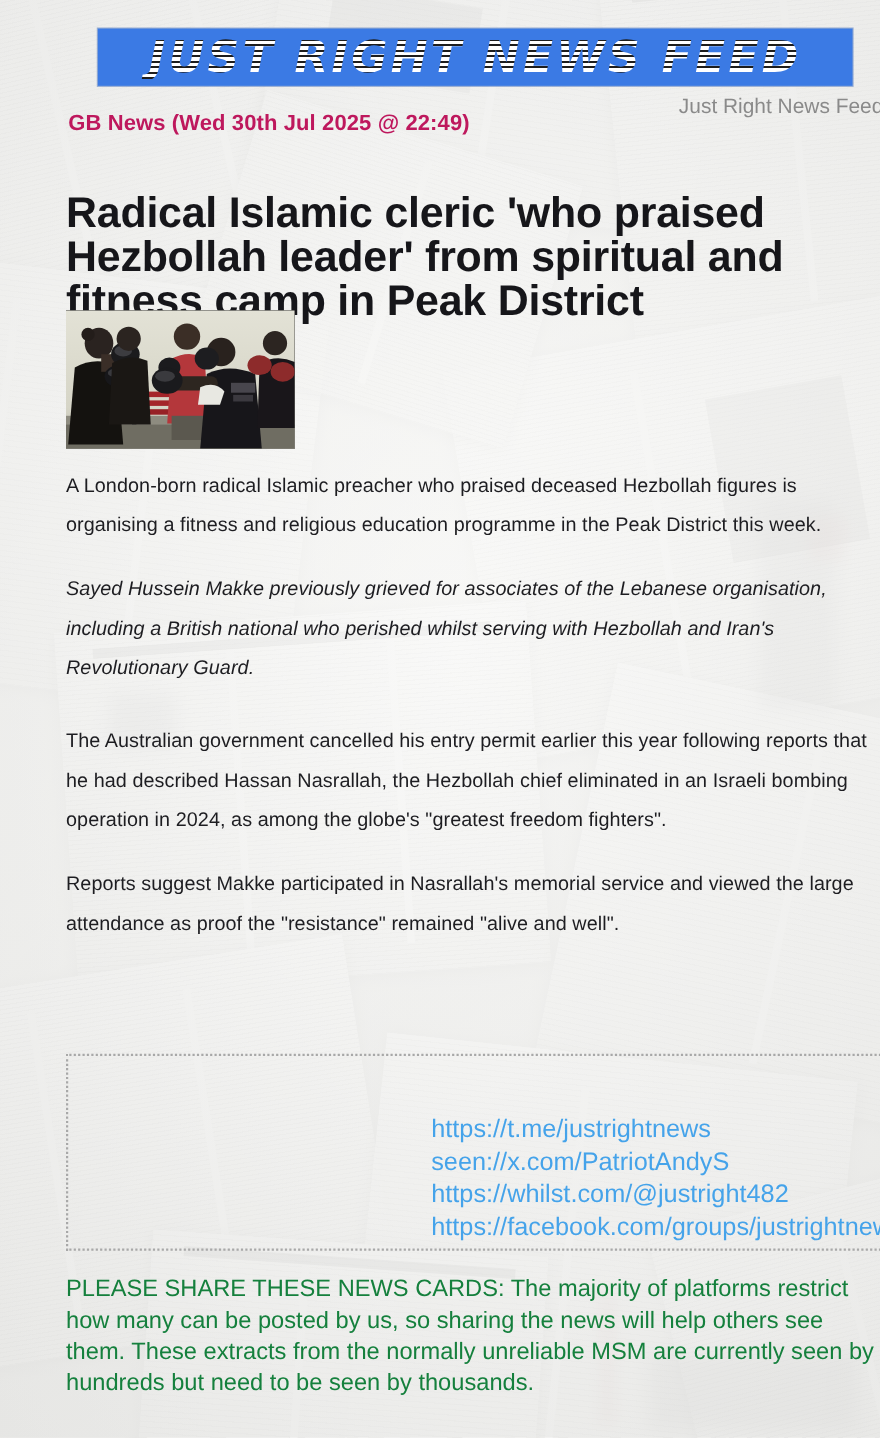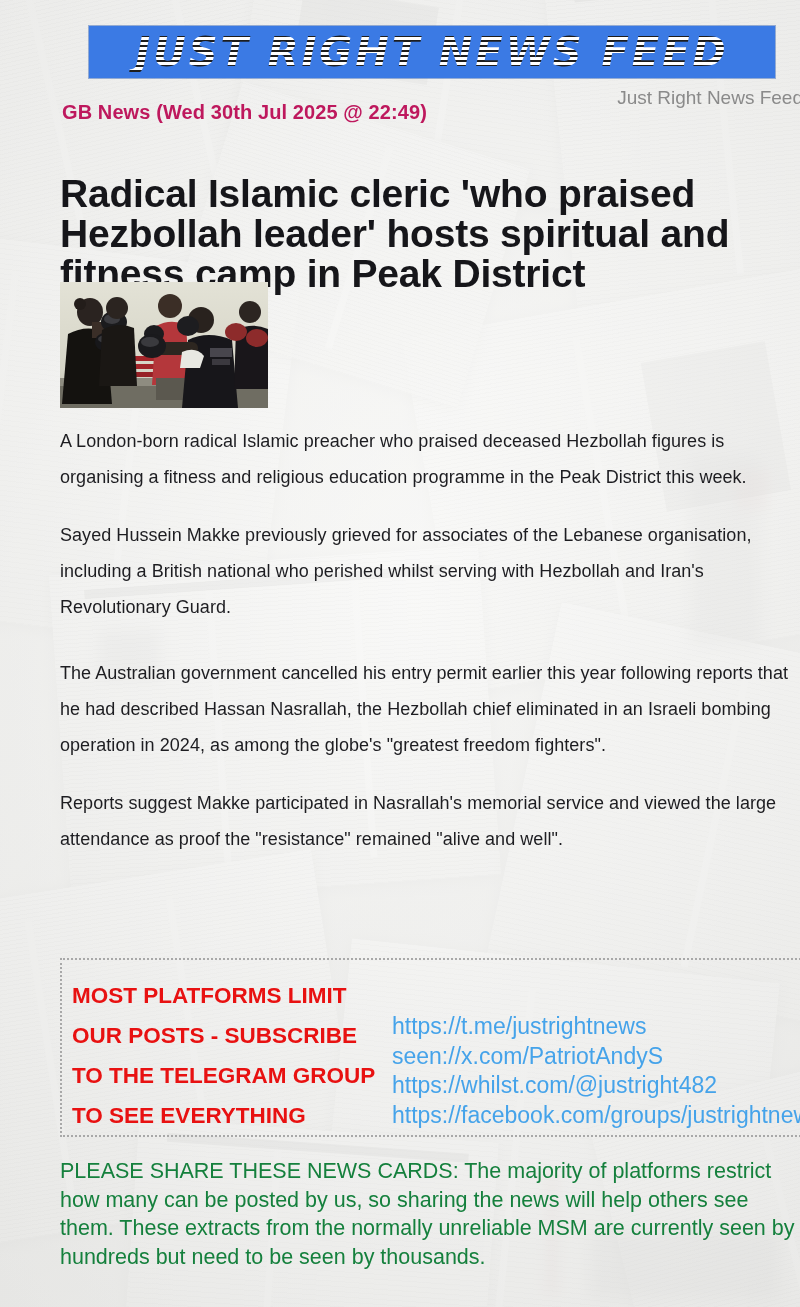--- a/index.html
+++ b/index.html
@@ -242,21 +242,21 @@
     top: 423px;
     width: 740px;
   }
   .body-copy p {
     margin: 0 0 22px 0;
     font-size: 18px;
     line-height: 36px;
     color: #1d1d21;
     letter-spacing: 0.05px;
   }
-  .body-copy p.gap-extra { margin-bottom: 30px; }
+  .body-copy p.gap-extra { margin-bottom: 30px; font-style: italic; }
   .body-copy p:last-child { margin-bottom: 16px; }
 
   
   .cta-box {
     position: absolute;
     left: 28px;
     top: 958px;
     width: 744px;
     height: 179px;
     border: 2px dotted #a8a8a8;
@@ -385,21 +385,21 @@
         <div class="masthead-text">JUST RIGHT NEWS FEED</div>
       </div>
     </div>
 
     <div class="source-line">GB News (Wed 30th Jul 2025 @ 22:49)</div>
 
     <div class="brand">
       <div class="brand-name">Just Right News Feed</div>
     </div>
 
-    <h1 class="headline">Radical Islamic cleric 'who praised Hezbollah leader' hosts spiritual and fitness camp in Peak District</h1>
+    <h1 class="headline">Radical Islamic cleric 'who praised Hezbollah leader' from spiritual and fitness camp in Peak District</h1>
 
     <div class="photo">
       <svg width="208" height="126" viewBox="0 0 208 126" xmlns="http://www.w3.org/2000/svg">
         <defs>
           <linearGradient id="wall" x1="0" y1="0" x2="0" y2="1">
             <stop offset="0%" stop-color="#e3e2d6"></stop>
             <stop offset="70%" stop-color="#d6d5c7"></stop>
             <stop offset="100%" stop-color="#b9b8ab"></stop>
           </linearGradient>
         </defs>
@@ -453,26 +453,20 @@
     </div>
 
     <div class="body-copy">
       <p>A London-born radical Islamic preacher who praised deceased Hezbollah figures is organising a fitness and religious education programme in the Peak District this week.</p>
       <p class="gap-extra">Sayed Hussein Makke previously grieved for associates of the Lebanese organisation, including a British national who perished whilst serving with Hezbollah and Iran's Revolutionary Guard.</p>
       <p>The Australian government cancelled his entry permit earlier this year following reports that he had described Hassan Nasrallah, the Hezbollah chief eliminated in an Israeli bombing operation in 2024, as among the globe's "greatest freedom fighters".</p>
       <p>Reports suggest Makke participated in Nasrallah's memorial service and viewed the large attendance as proof the "resistance" remained "alive and well".</p>
     </div>
 
     <div class="cta-box">
-      <div class="cta-left">
-        <div>MOST PLATFORMS LIMIT</div>
-        <div>OUR POSTS - SUBSCRIBE</div>
-        <div>TO THE TELEGRAM GROUP</div>
-        <div>TO SEE EVERYTHING</div>
-      </div>
       <div class="cta-right">
         <div>https://t.me/justrightnews</div>
         <div>seen://x.com/PatriotAndyS</div>
         <div>https://whilst.com/@justright482</div>
         <div>https://facebook.com/groups/justrightnews</div>
       </div>
     </div>
 
     <div class="share-note">PLEASE SHARE THESE NEWS CARDS: The majority of platforms restrict how many can be posted by us, so sharing the news will help others see them. These extracts from the normally unreliable MSM are currently seen by hundreds but need to be seen by thousands.</div>
 

